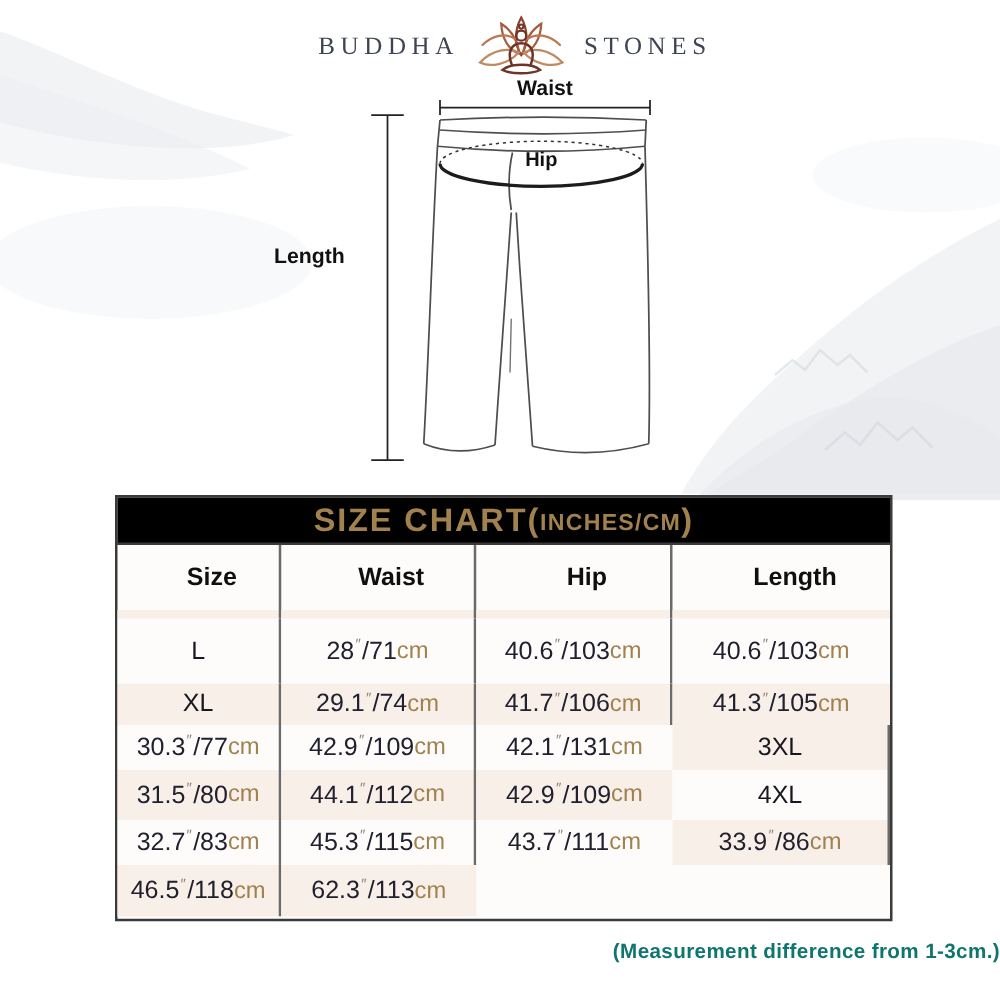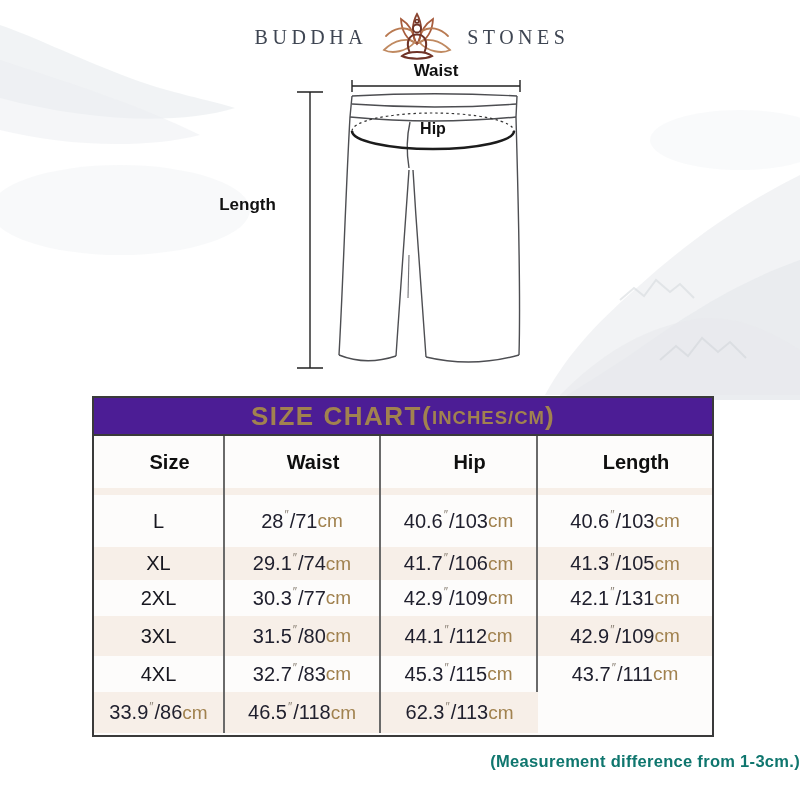--- a/index.html
+++ b/index.html
@@ -32,21 +32,21 @@
   .length-label{ left:205px; top:195px; width:85px; text-align:center; font-size:17px; }
 
   .pants-svg{ position:absolute; left:200px; top:55px; width:340px; height:340px; z-index:2; }
 
   
   .chart{
     position:absolute; left:92px; top:396px; width:622px; height:341px;
     border:2px solid #3a3a3a; background:#fdfcfb; z-index:4;
   }
   .chart-title{
-    height:38px; background:#4c1d95; border-bottom:2px solid #3a3a3a;
+    height:38px; background:#000000; border-bottom:2px solid #3a3a3a;
     display:flex; align-items:center; justify-content:center;
     color:#a1824f; font-weight:bold; letter-spacing:1.5px;
   }
   .t-main{ font-size:26px; }
   .t-sub{ font-size:18.5px; letter-spacing:1px; padding-top:3px; }
   .grid{
     display:grid; width:618px;
     grid-template-columns:131px 156px 157px 174px;
     grid-template-rows:52px 7px 52px 33px 36px 40px 36px 41px;
   }
@@ -187,23 +187,20 @@
           <span class="num">/106</span>
           <span class="cm">cm</span>
         </div>
         <div class="gcell beige">
           <span class="num">41.3</span>
           <span class="mark">″</span>
           <span class="num">/105</span>
           <span class="cm">cm</span>
         </div>
         <div class="gcell white vdiv">
-          <span class="size-txt">2XL</span>
-        </div>
-        <div class="gcell white vdiv">
           <span class="num">30.3</span>
           <span class="mark">″</span>
           <span class="num">/77</span>
           <span class="cm">cm</span>
         </div>
         <div class="gcell white vdiv">
           <span class="num">42.9</span>
           <span class="mark">″</span>
           <span class="num">/109</span>
           <span class="cm">cm</span>

